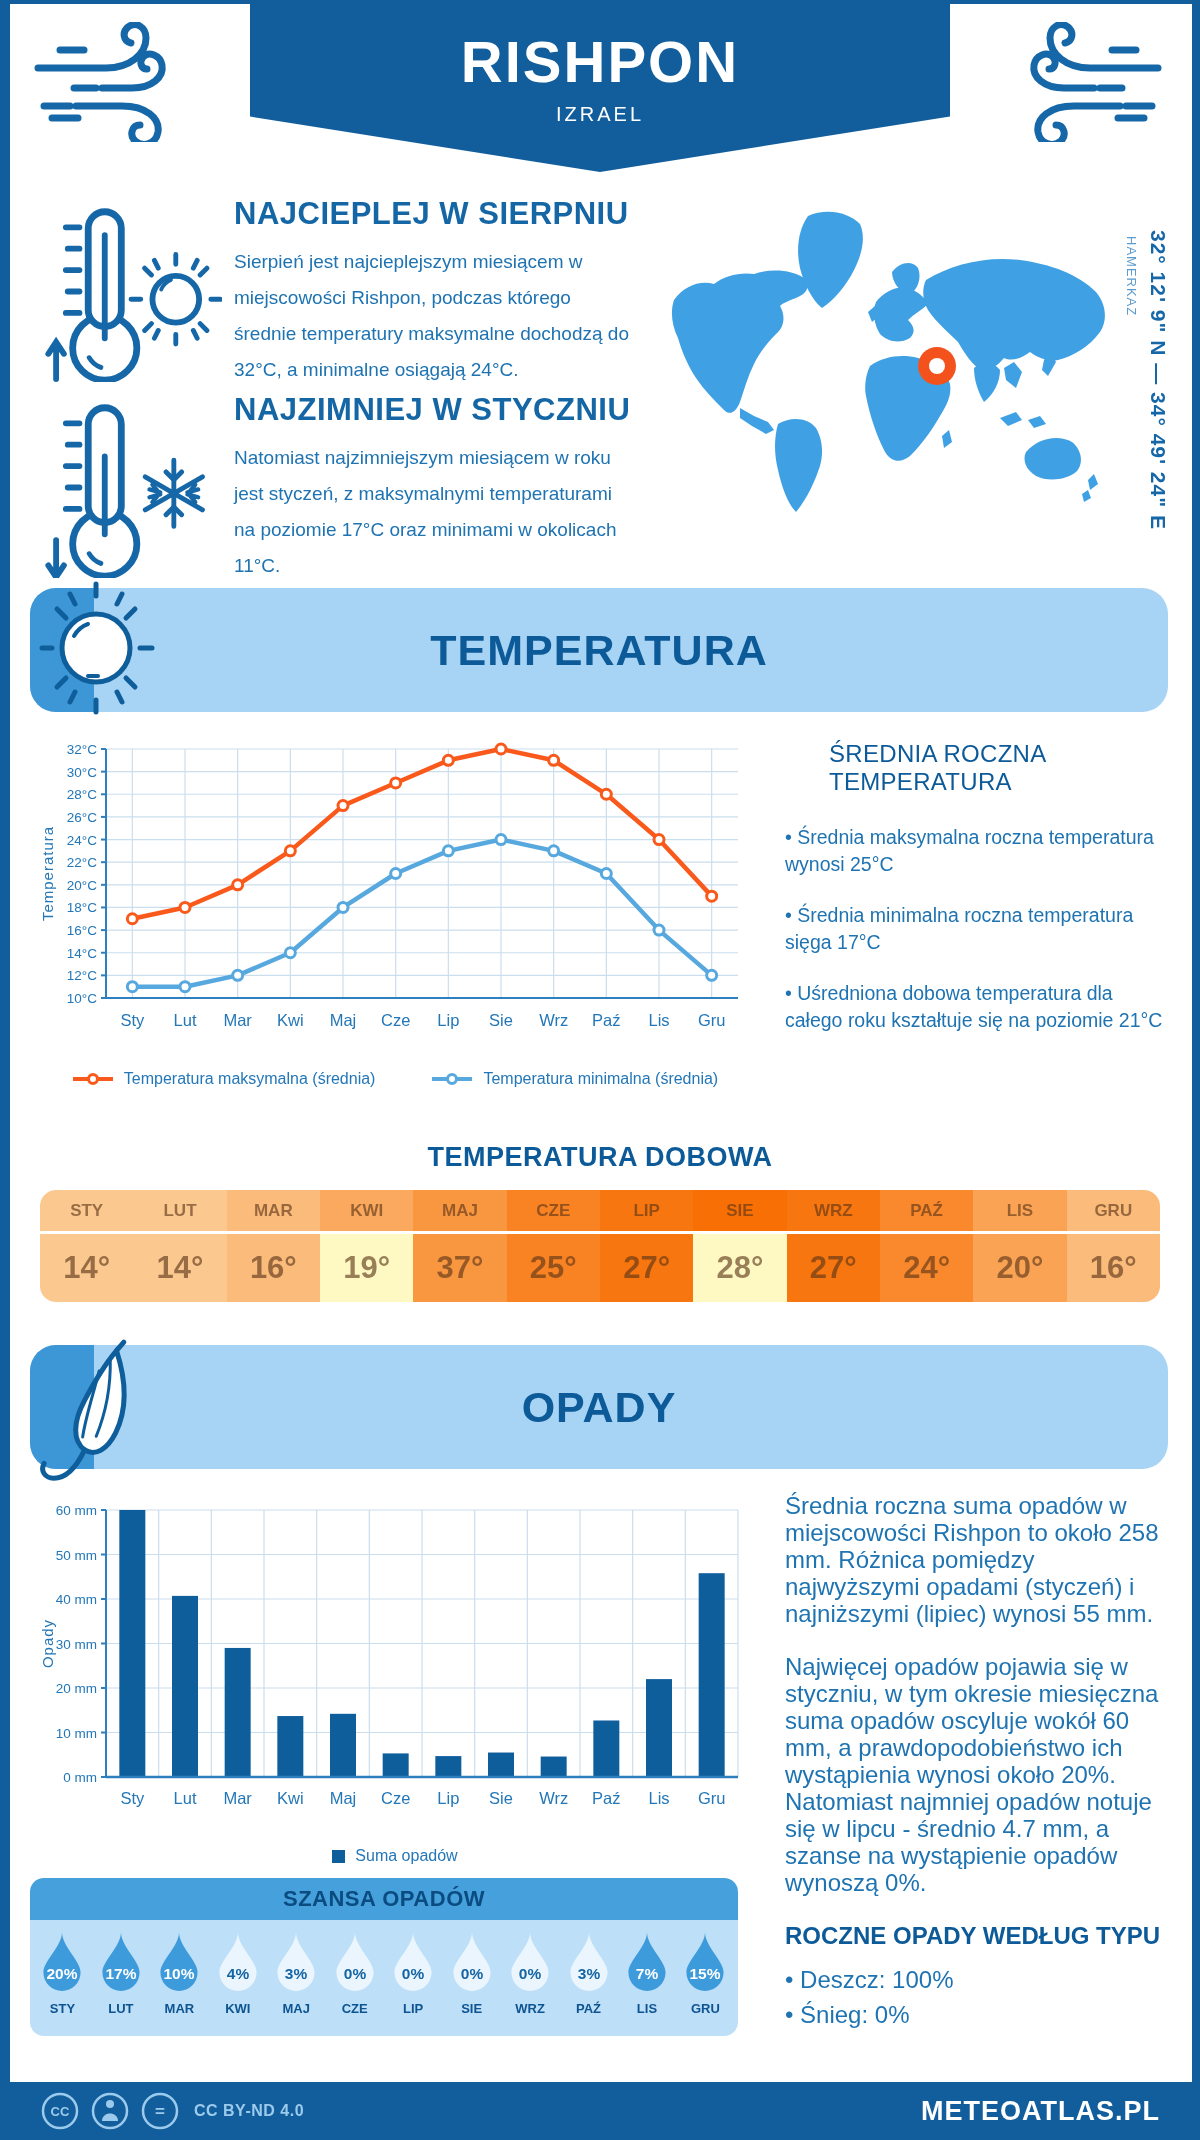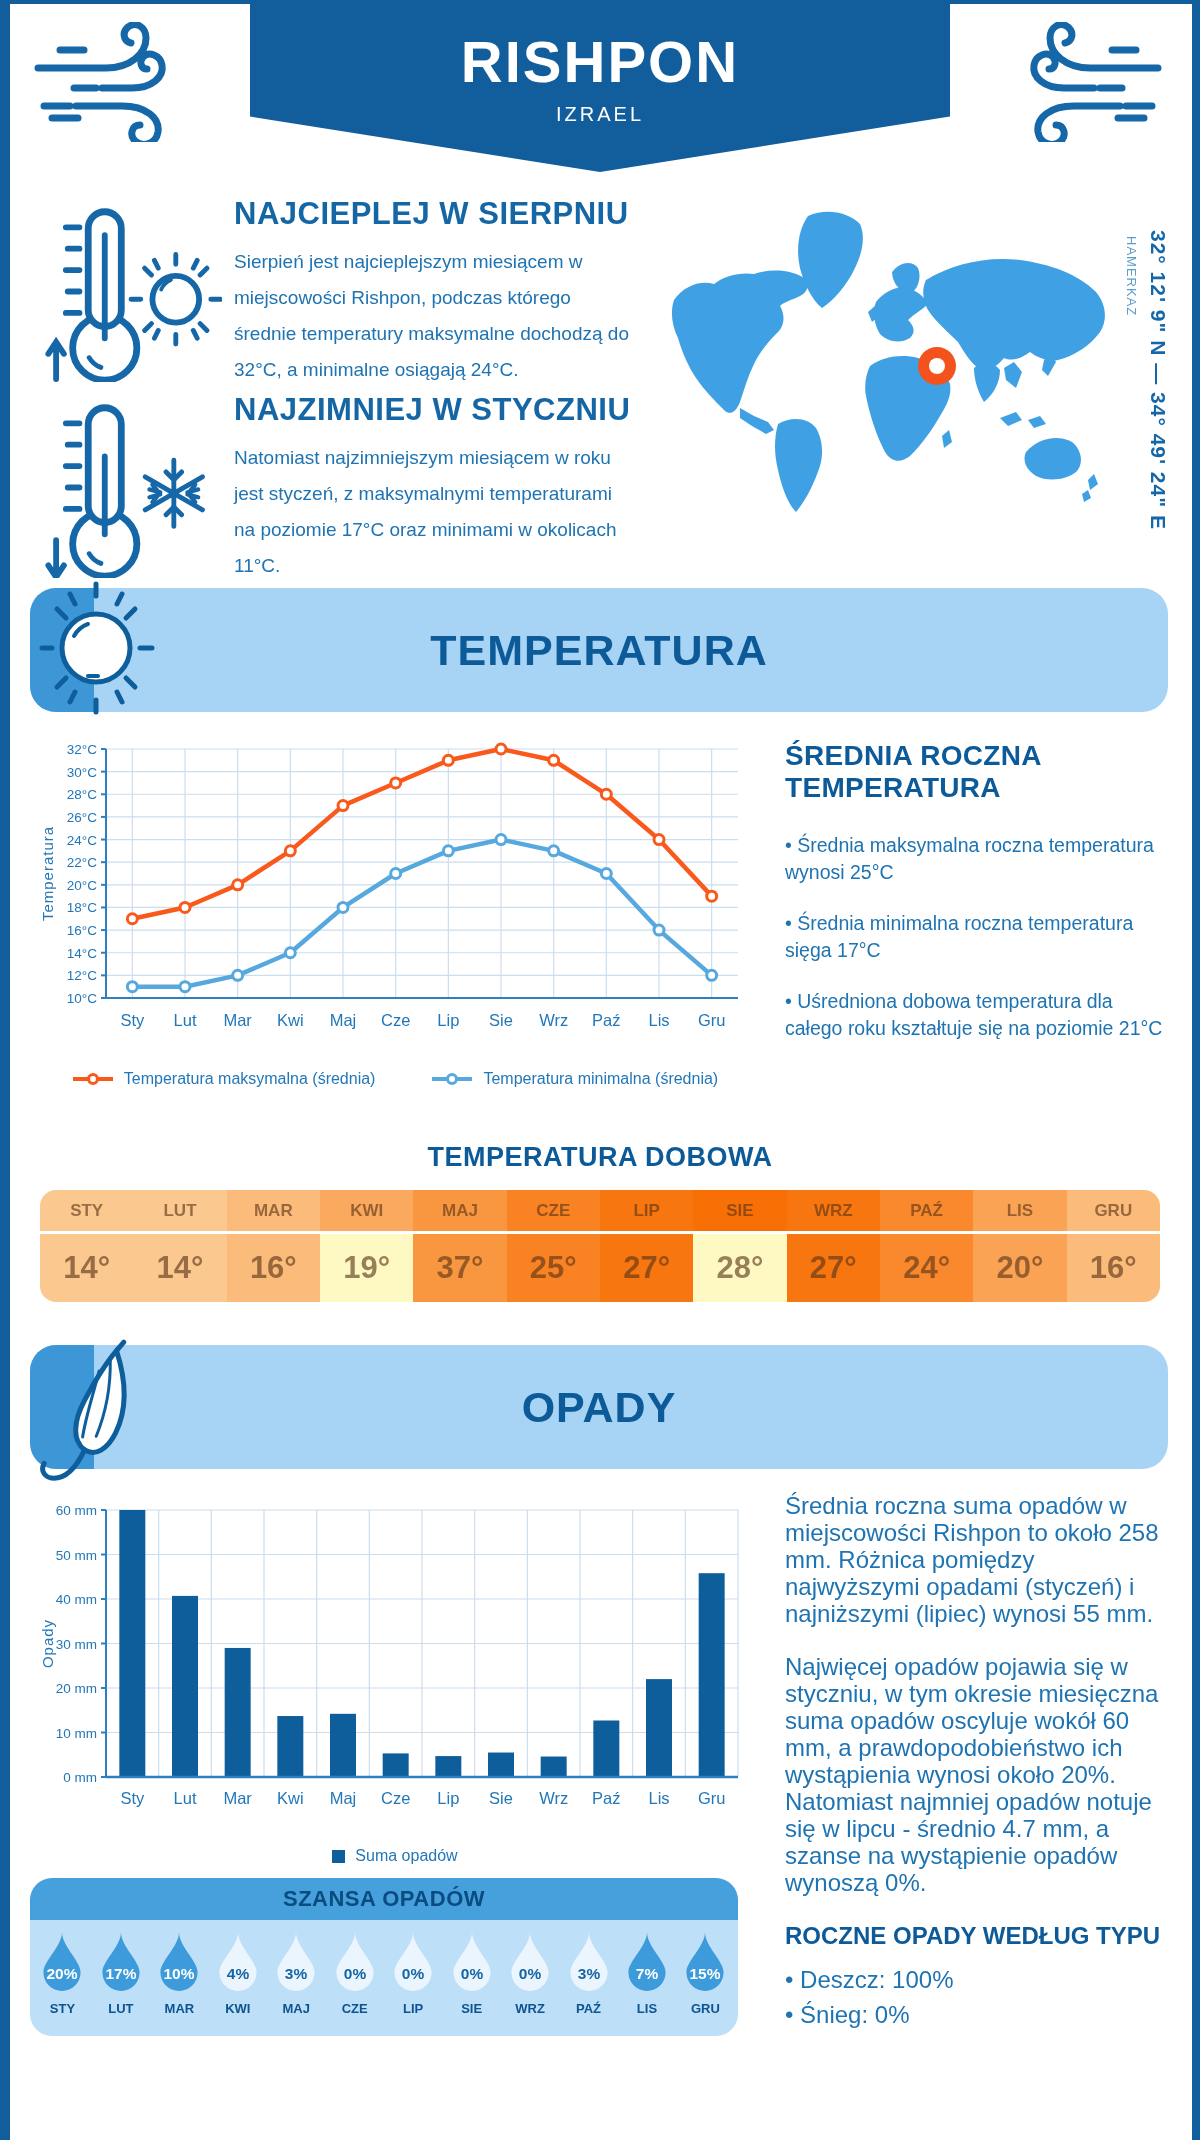--- a/index.html
+++ b/index.html
@@ -46,39 +46,39 @@
 
   .chart{position:absolute;left:40px;overflow:visible;}
   #temp-chart{top:735px;width:710px;height:315px;}
   #rain-chart{top:1495px;width:710px;height:330px;}
   .legend{position:absolute;left:40px;width:710px;display:flex;justify-content:center;gap:56px;align-items:flex-start;}
   #temp-legend{top:1070px;} #rain-legend{top:1847px;}
   .legend .entry{display:flex;align-items:center;gap:10px;}
   .legend .lab{font-size:16px;color:var(--axis);}
 
   .annual{position:absolute;left:785px;top:740px;width:388px;}
-  .annual h3{font-size:28px;font-weight:bold;color:var(--head);margin-bottom:28px;letter-spacing:.3px;}
+  .annual h3{font-size:24px;font-weight:normal;color:var(--head);margin-bottom:28px;letter-spacing:.3px;margin-left:44px;}
   .annual p{font-size:19.5px;line-height:27px;color:var(--body);margin-bottom:24px;}
 
   .daily-title{position:absolute;left:0;right:0;top:1142px;text-align:center;
     font-size:27px;font-weight:bold;color:var(--head);letter-spacing:.5px;}
   #daily-table{position:absolute;left:40px;top:1190px;width:1120px;height:112px;display:flex;
     border-radius:16px;overflow:hidden;}
   .daily-col{flex:1;display:flex;flex-direction:column;}
   .daily-head{height:44px;display:flex;align-items:center;justify-content:center;
     font-weight:bold;font-size:17px;border-bottom:3px solid #fff;color:rgba(90,52,22,.62);}
   .daily-val{flex:1;display:flex;align-items:center;justify-content:center;
     font-weight:bold;font-size:31px;color:rgba(90,52,22,.62);}
 
   .rain-text{position:absolute;left:785px;top:1492px;width:388px;}
   .rain-text p{font-size:24px;line-height:27px;color:var(--body);margin-bottom:26px;}
   .rain-text h3{font-size:24px;font-weight:bold;color:var(--head);margin:6px 0 16px;}
   .rain-text p.bullet{margin-bottom:8px;}
 
-  .chance-box{position:absolute;left:30px;top:1878px;width:708px;height:158px;border-radius:22px;overflow:hidden;}
+  .chance-box{position:absolute;left:30px;top:1878px;width:708px;height:158px;border-radius:14px;overflow:hidden;}
   .chance-title{height:42px;background:#45A0DC;color:#0A4B80;display:flex;align-items:center;justify-content:center;
     font-weight:bold;font-size:22px;letter-spacing:.5px;}
   .chance-body{height:116px;background:#BDDFF8;display:flex;justify-content:space-evenly;padding-top:10px;}
   .drop-col{width:52px;text-align:center;}
   .drop-col .mon{margin-top:3px;font-size:13px;font-weight:bold;color:#0D5490;}
 
   .footer{position:absolute;left:0;right:0;bottom:0;height:58px;background:var(--dark);
     display:flex;align-items:center;padding:0 40px;}
   .license{margin-left:14px;color:#9CCAEC;font-weight:bold;font-size:16px;letter-spacing:.5px;}
   .site{margin-left:auto;color:#fff;font-weight:bold;font-size:27px;letter-spacing:1px;}
@@ -505,13 +505,28 @@
             <path d="M23,2 C23,16 5,30 5,41 a18,18 0 1 0 36,0 C41,30 23,16 23,2 Z" fill="#3D9BDB"></path>
             <text x="23" y="47" text-anchor="middle" font-size="15" font-weight="bold" fill="#fff" font-family="Liberation Sans, sans-serif">7%</text>
           </svg><div class="mon">LIS</div></div>
         <div class="drop-col"><svg width="48" height="64" viewBox="0 0 46 62">
             <path d="M23,2 C23,16 5,30 5,41 a18,18 0 1 0 36,0 C41,30 23,16 23,2 Z" fill="#3D9BDB"></path>
             <text x="23" y="47" text-anchor="middle" font-size="15" font-weight="bold" fill="#fff" font-family="Liberation Sans, sans-serif">15%</text>
           </svg><div class="mon">GRU</div></div>
       </div>
   </div>
 
+  <footer class="footer">
+    <svg width="140" height="44" viewBox="0 0 140 44">
+      <g fill="none" stroke="#9CCAEC" stroke-width="2.5">
+        <circle cx="20" cy="22" r="17"></circle>
+          <circle cx="70" cy="22" r="17"></circle>
+          <circle cx="120" cy="22" r="17"></circle>
+      </g>
+      <text x="20" y="27" text-anchor="middle" font-size="13" font-weight="bold" fill="#9CCAEC" font-family="Liberation Sans, sans-serif">CC</text>
+      <circle cx="70" cy="15" r="4" fill="#9CCAEC"></circle>
+      <path d="M62,32 c0,-10 16,-10 16,0 z" fill="#9CCAEC"></path>
+      <text x="120" y="28" text-anchor="middle" font-size="17" font-weight="bold" fill="#9CCAEC" font-family="Liberation Sans, sans-serif">=</text>
+    </svg>
+    <span class="license">CC BY-ND 4.0</span>
+    <span class="site">METEOATLAS.PL</span>
+  </footer>
 </div>
 
 </body></html>

